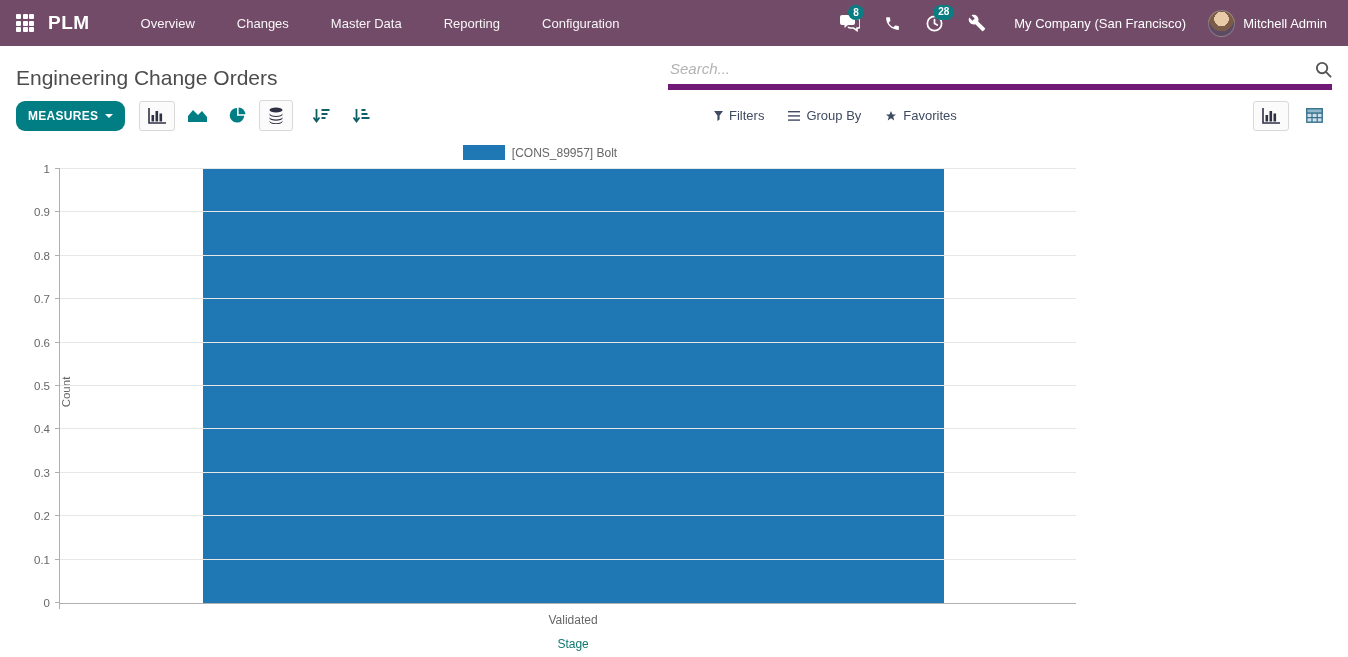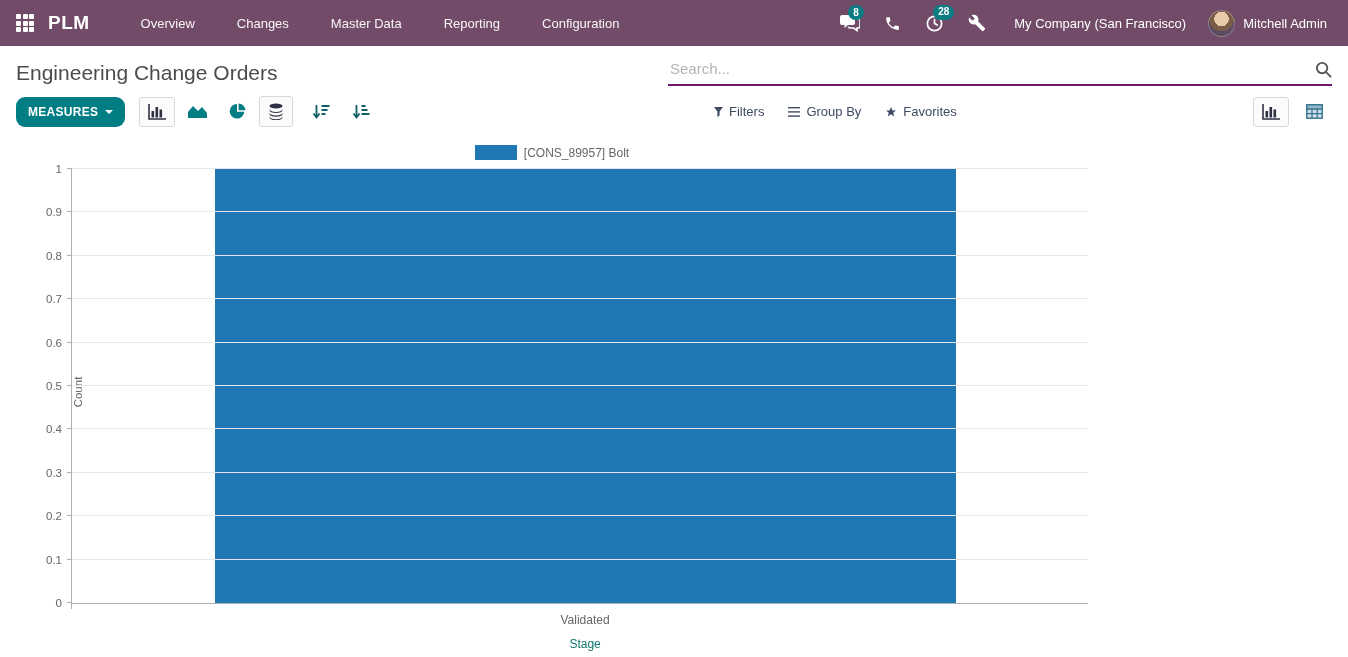--- a/index.html
+++ b/index.html
@@ -23,26 +23,26 @@
     font-size:10px; font-weight:bold; border-radius:8px; padding:1.5px 5px; line-height:1.2; }
   .company-name { font-size:13px; margin:0 18px 0 14px; white-space:nowrap; cursor:pointer; }
   .user-menu { display:flex; align-items:center; cursor:pointer; }
   .avatar { width:27px; height:27px; border-radius:50%; margin-right:8px; overflow:hidden;
     background:radial-gradient(circle at 50% 32%, #e8c9a8 0 34%, #7a5c49 35% 58%, #5d4a63 59%);
     border:1px solid rgba(255,255,255,.25); }
   .user-name { font-size:13px; white-space:nowrap; }
 
   
   .cp { padding:10px 16px 6px 16px; }
-  .cp-top { display:flex; align-items:center; }
+  .cp-top { display:flex; align-items:flex-end; }
   .page-title { font-size:21px; color:#4c4c4c; font-weight:normal; margin-top:4px; }
   .searchbox { margin-left:auto; width:664px; position:relative; }
-  .searchbox input { width:100%; border:none; border-bottom:2px solid #701a75; outline:none;
+  .searchbox input { width:100%; border:none; border-bottom:6px solid #701a75; outline:none;
     font-size:15px; padding:4px 26px 7px 2px; color:#444;
-    font-family:"Liberation Sans", sans-serif; background:transparent; }
+    font-family:"Liberation Sans", sans-serif; background:transparent;font-style:italic; }
   .searchbox input::placeholder { color:#b3b3b3; }
   .search-icon { position:absolute; right:0; top:5px; cursor:pointer; }
 
   .cp-bottom { display:flex; align-items:center; margin-top:10px; }
   .btn-measures { background:#017e84; color:#fff; border:none; border-radius:9px;
     font-size:12px; font-weight:bold; letter-spacing:.3px; padding:8px 12px; cursor:pointer;
     display:flex; align-items:center; gap:7px; font-family:"Liberation Sans", sans-serif; }
   .caret-down { width:0; height:0; border-left:4px solid transparent;
     border-right:4px solid transparent; border-top:4px solid #fff; }
   .icon-row { display:flex; align-items:center; margin-left:14px; gap:4px; }
@@ -50,21 +50,21 @@
     display:flex; align-items:center; }
   .icon-btn.active { border-color:#d8d8d8; background:#fbfbfb; }
   .filter-row { display:flex; align-items:center; gap:8px; margin-left:auto;
     margin-right:auto; position:absolute; left:690px; }
   .cp-bottom { position:relative; }
   .filter-btn { display:flex; align-items:center; gap:6px; font-size:13px; color:#3f4b61;
     cursor:pointer; padding:6px 8px; font-weight:500; }
   .view-switcher { margin-left:auto; display:flex; align-items:center; gap:8px; }
 
   
-  .chart-wrap { position:absolute; left:16px; top:130px; width:1072px; height:527px; }
+  .chart-wrap { position:absolute; left:4px; top:130px; width:1072px; height:527px; }
   .legend { position:absolute; left:0; top:15px; width:100%; display:flex;
     justify-content:center; align-items:center; gap:7px; }
   .legend-swatch { width:42px; height:15px; background:#1f77b4; }
   .legend-label { font-size:12px; color:#666; }
   .plot { position:absolute; left:55px; top:39px; right:0; height:435px;
     border-left:1px solid #b0b0b0; border-bottom:1px solid #b0b0b0; }
   .gridline { position:absolute; left:0; right:0; height:1px; background:#e7e7e7; }
   .y-tick-label { position:absolute; right:calc(100% + 10px); transform:translateY(50%);
     font-size:11.5px; color:#666; white-space:nowrap; }
   .y-tick-mark { position:absolute; right:100%; width:5px; height:1px; background:#b0b0b0; }

